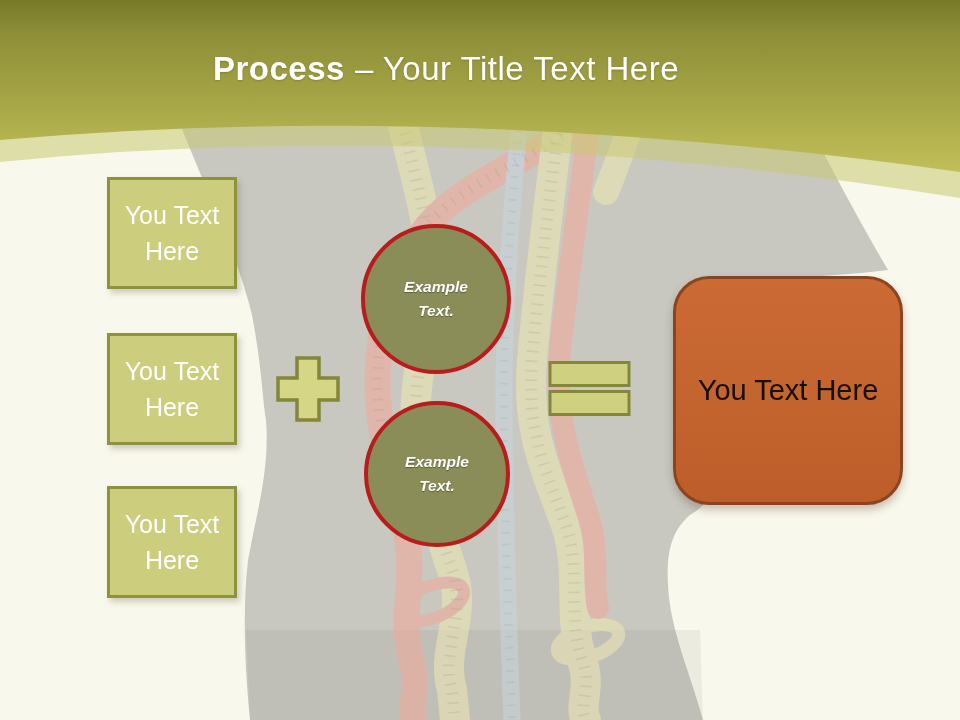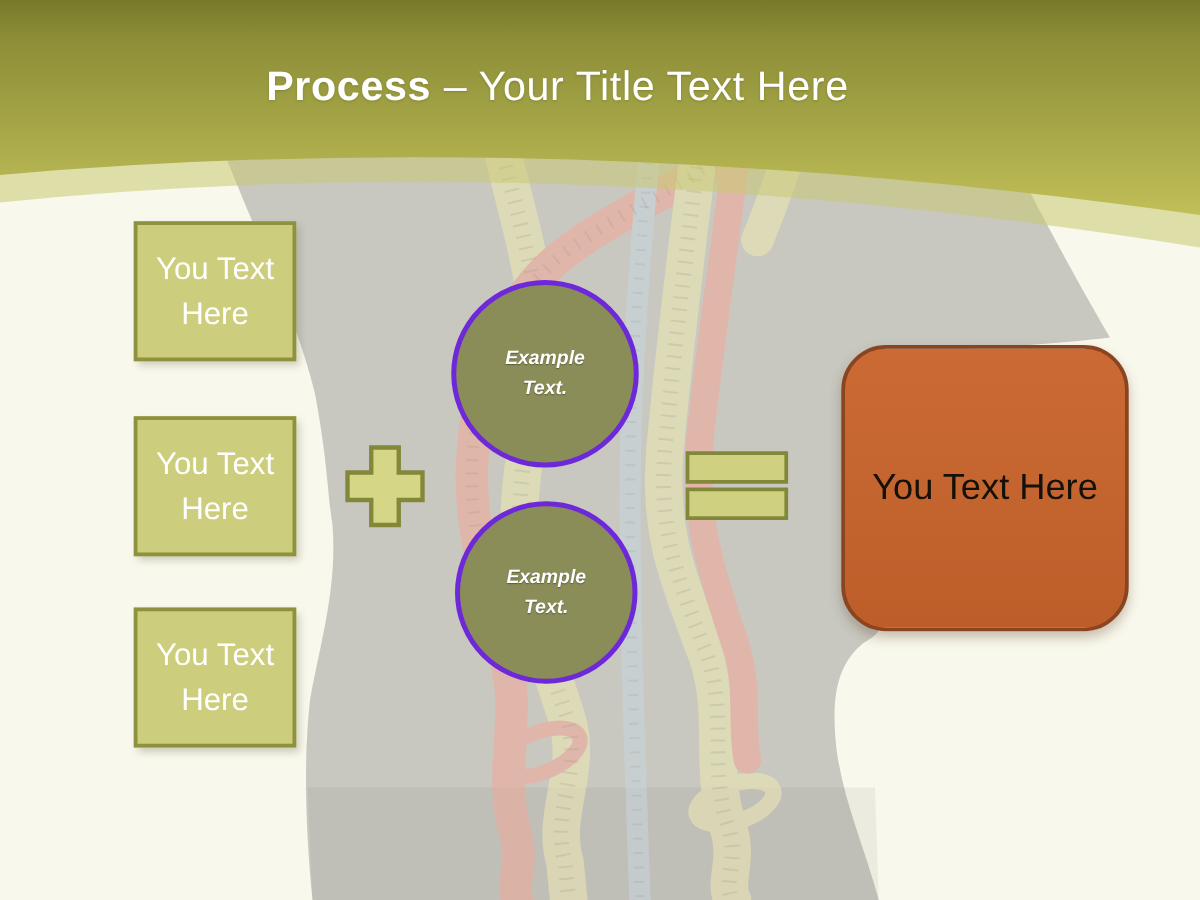--- a/index.html
+++ b/index.html
@@ -25,21 +25,21 @@
     box-shadow:3px 4px 6px rgba(120,120,100,.35);
     display:flex;align-items:center;justify-content:center;text-align:center;
     color:#ffffff;font-size:25px;line-height:36px;padding:0 10px;
   }
   #ph-box-1{top:177px;}
   #ph-box-2{top:333px;}
   #ph-box-3{top:486px;}
   
   .ex-circle{
     position:absolute;box-sizing:border-box;border-radius:50%;
-    background:#8b8d58;border:4px solid #6d28d9;
+    background:#8b8d58;border:4px solid #b91c1c;
     display:flex;flex-direction:column;align-items:center;justify-content:center;
     color:#ffffff;font-weight:700;font-style:italic;font-size:15.5px;line-height:24px;
     text-align:center;text-shadow:0 1px 1px rgba(0,0,0,.35);
   }
   #ex-circle-1{left:361px;top:224px;width:150px;height:150px;}
   #ex-circle-2{left:364px;top:401px;width:146px;height:146px;}
   
   .op-svg{position:absolute;}
   #plus-op{left:275px;top:355px;}
   #equals-op{left:548px;top:360px;}

